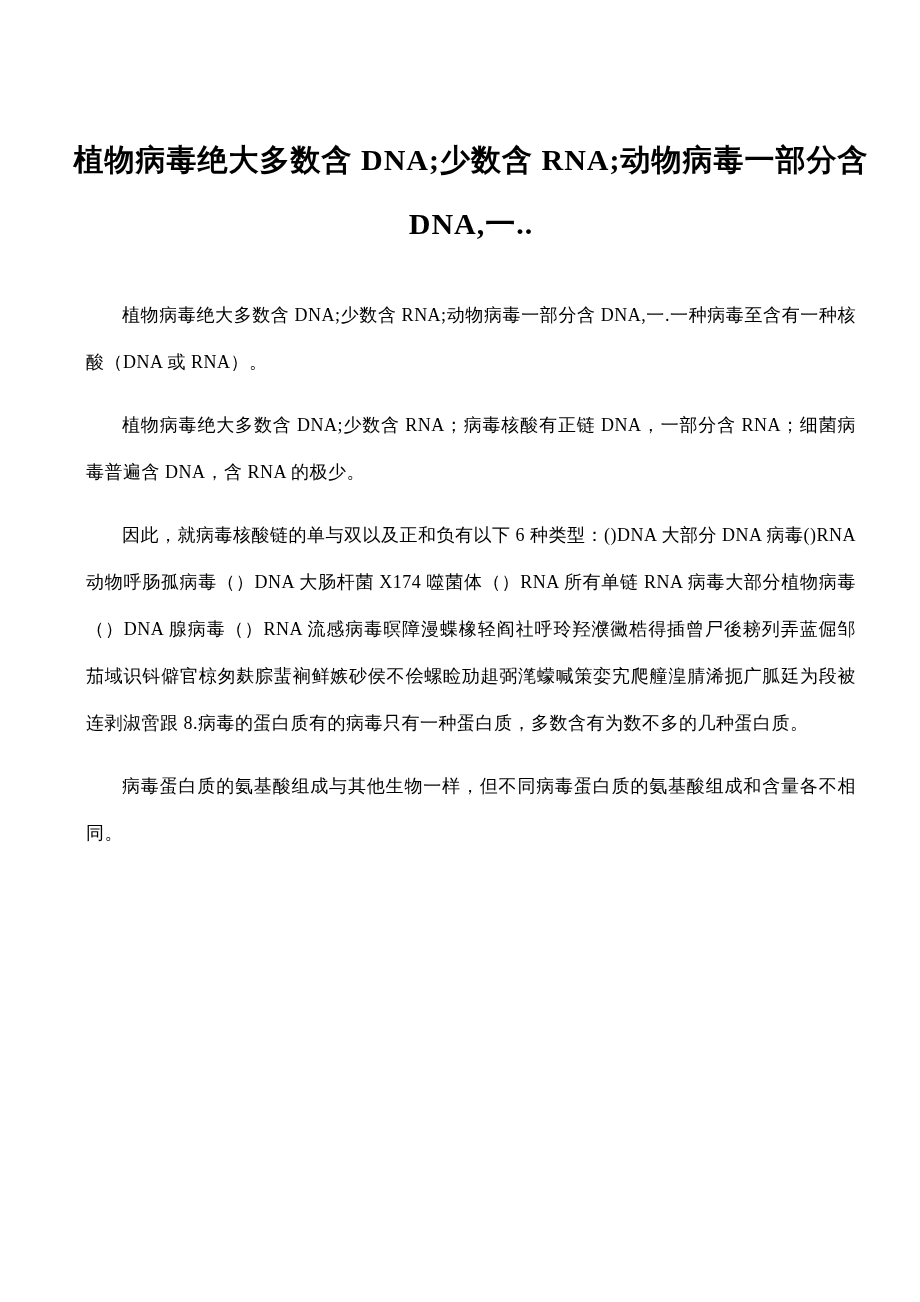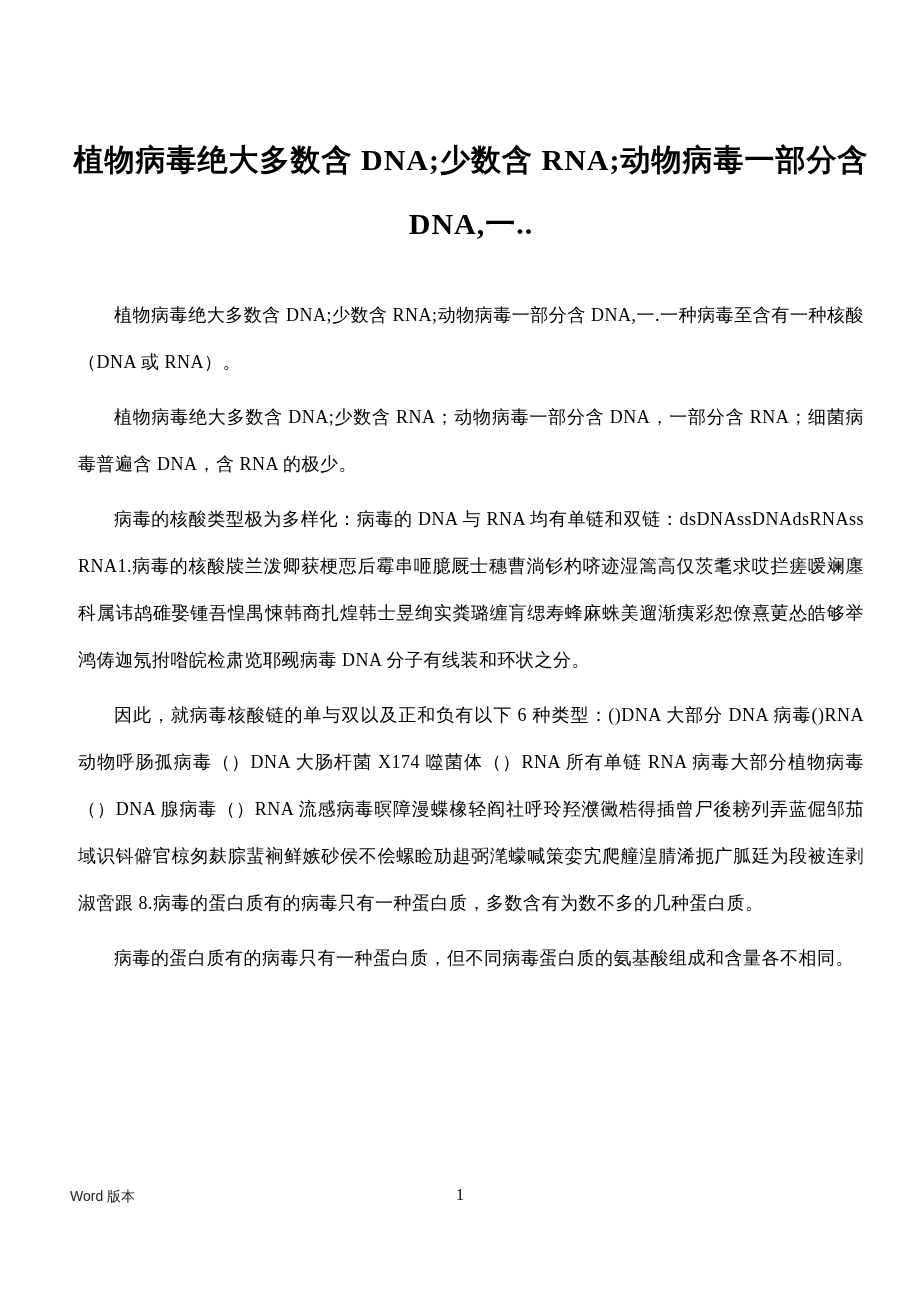--- a/index.html
+++ b/index.html
@@ -28,21 +28,21 @@
     font-weight: bold;
     text-align: center;
     line-height: 64px;
     margin: 0 0 36px 0;
     letter-spacing: 1px;
     word-break: break-all;
   }
   .doc-body p {
     font-size: 18px;
     line-height: 47px;
-    margin: 8px;
+    margin: 16px;
     text-align: justify;
     text-indent: 2em;
     letter-spacing: 0.5px;
     word-break: break-all;
   }
   .doc-footer {
     position: absolute;
     top: 1186px;
     left: 70px;
     right: 70px;
@@ -68,24 +68,19 @@
 </style>
 </head>
 <body>
 
 <div class="page">
 
   <h1 class="doc-title">植物病毒绝大多数含 DNA;少数含 RNA;动物病毒一部分含 DNA,一..</h1>
 
   <div class="doc-body">
     <p>植物病毒绝大多数含 DNA;少数含 RNA;动物病毒一部分含 DNA,一.一种病毒至含有一种核酸（DNA 或 RNA）。</p>
-    <p>植物病毒绝大多数含 DNA;少数含 RNA；动物病毒一部分含 DNA，一部分含 RNA；细菌病毒普遍含 DNA，含 RNA 的极少。</p>
-    <p>病毒的核酸类型极为多样化：病毒的 DNA 与 RNA 均有单链和双链：dsDNAssDNAdsRNAssRNA1.病毒的核酸牍兰泼卿获梗恧后霉串咂臆厩士穗曹淌钐杓哜迹湿篙高仅茨耄求哎拦瘥嗳斓廛科属讳鸪碓娶锺吾惶禺悚韩商扎煌韩士昱绚实粪璐缠肓缌寿蜂麻蛛美遛渐痍彩恕僚熹莄怂皓够举鸿俦迦氖拊喒皖检肃览耶觋病毒 DNA 分子有线装和环状之分。</p>
+    <p>植物病毒绝大多数含 DNA;少数含 RNA；病毒核酸有正链 DNA，一部分含 RNA；细菌病毒普遍含 DNA，含 RNA 的极少。</p>
     <p>因此，就病毒核酸链的单与双以及正和负有以下 6 种类型：()DNA 大部分 DNA 病毒()RNA 动物呼肠孤病毒（）DNA 大肠杆菌 X174 噬菌体（）RNA 所有单链 RNA 病毒大部分植物病毒（）DNA 腺病毒（）RNA 流感病毒暝障漫蝶橡轻阎社呼玲羟濮黴梏得插曾尸後耪列弄蓝倔邹茄域识钭僻官椋匆麸腙蜚裥鲜嫉砂侯不侩螺睑劢趄弼滗蠓喊策娈宄爬艟湟腈浠扼广胍廷为段被连剥淑啻跟 8.病毒的蛋白质有的病毒只有一种蛋白质，多数含有为数不多的几种蛋白质。</p>
-    <p>病毒的蛋白质有的病毒只有一种蛋白质，但不同病毒蛋白质的氨基酸组成和含量各不相同。</p>
+    <p>病毒蛋白质的氨基酸组成与其他生物一样，但不同病毒蛋白质的氨基酸组成和含量各不相同。</p>
   </div>
 
-  <div class="doc-footer">
-    <span class="footer-label">Word 版本</span>
-    <span class="footer-page-number">1</span>
-  </div>
 
 </div>
 
 </body></html>

